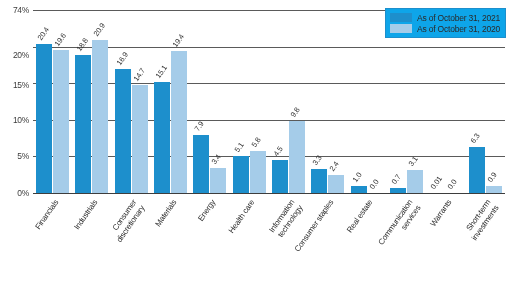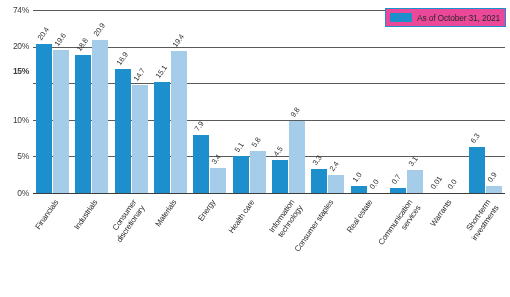--- a/index.html
+++ b/index.html
@@ -98,21 +98,21 @@
   .cat .ctext.one{
     margin-left:-110px;
     width:110px;
   }
 
   
   .legend{
     position:absolute;
     right:4px;top:8px;
     border:1px solid #1d8fcc;
-    background:#ec4899;
+    background:#0ea5e9;
     padding:3px 5px 3px 4px;
   }
   .legend-row{
     display:flex;align-items:center;
     height:11px;
   }
   .swatch{width:22px;height:9px;margin-right:5px;flex:none;}
   .swatch.s0{background:#1d8fcc;}
   .swatch.s1{background:#a5cce9;}
   .legend-text{
@@ -122,22 +122,22 @@
 </style>
 </head>
 <body>
 
 <div id="chart-root">
 
   <div class="ylab-wrap">
       <div class="ylab" style="top: 183px;">0%</div>
       <div class="ylab" style="top: 146.4px;">5%</div>
       <div class="ylab" style="top: 109.8px; text-align: right;">10%</div>
-      <div class="ylab" style="top: 61px; font-weight: bold;">15%</div>
-      <div class="ylab" style="top: 36px;">20%</div>
+      <div class="ylab" style="top: 75px;">15%</div>
+      <div class="ylab" style="top: 45px;">20%</div>
       <div class="ylab" style="top: 0px;">74%</div>
     </div>
 
   <div class="plot">
       <div class="gridline" style="top: 0px;"></div>
       <div class="gridline" style="top: 36.6px;"></div>
       <div class="gridline" style="top: 73.2px;"></div>
       <div class="gridline" style="top: 109.8px;"></div>
       <div class="gridline" style="top: 146.4px;"></div>
       <div class="gridline base" style="top: 183px;"></div>
@@ -278,15 +278,19 @@
       <div class="cat">
         <div class="ctext two">Short-term investments</div>
       </div>
     </div>
 
   <div class="legend">
       <div class="legend-row">
         <span class="swatch s0"></span>
         <span class="legend-text">As of October 31, 2021</span>
       </div>
+      <div class="legend-row">
+        <span class="swatch s1"></span>
+        <span class="legend-text">As of October 31, 2020</span>
+      </div>
     </div>
 
 </div>
 
 </body></html>

